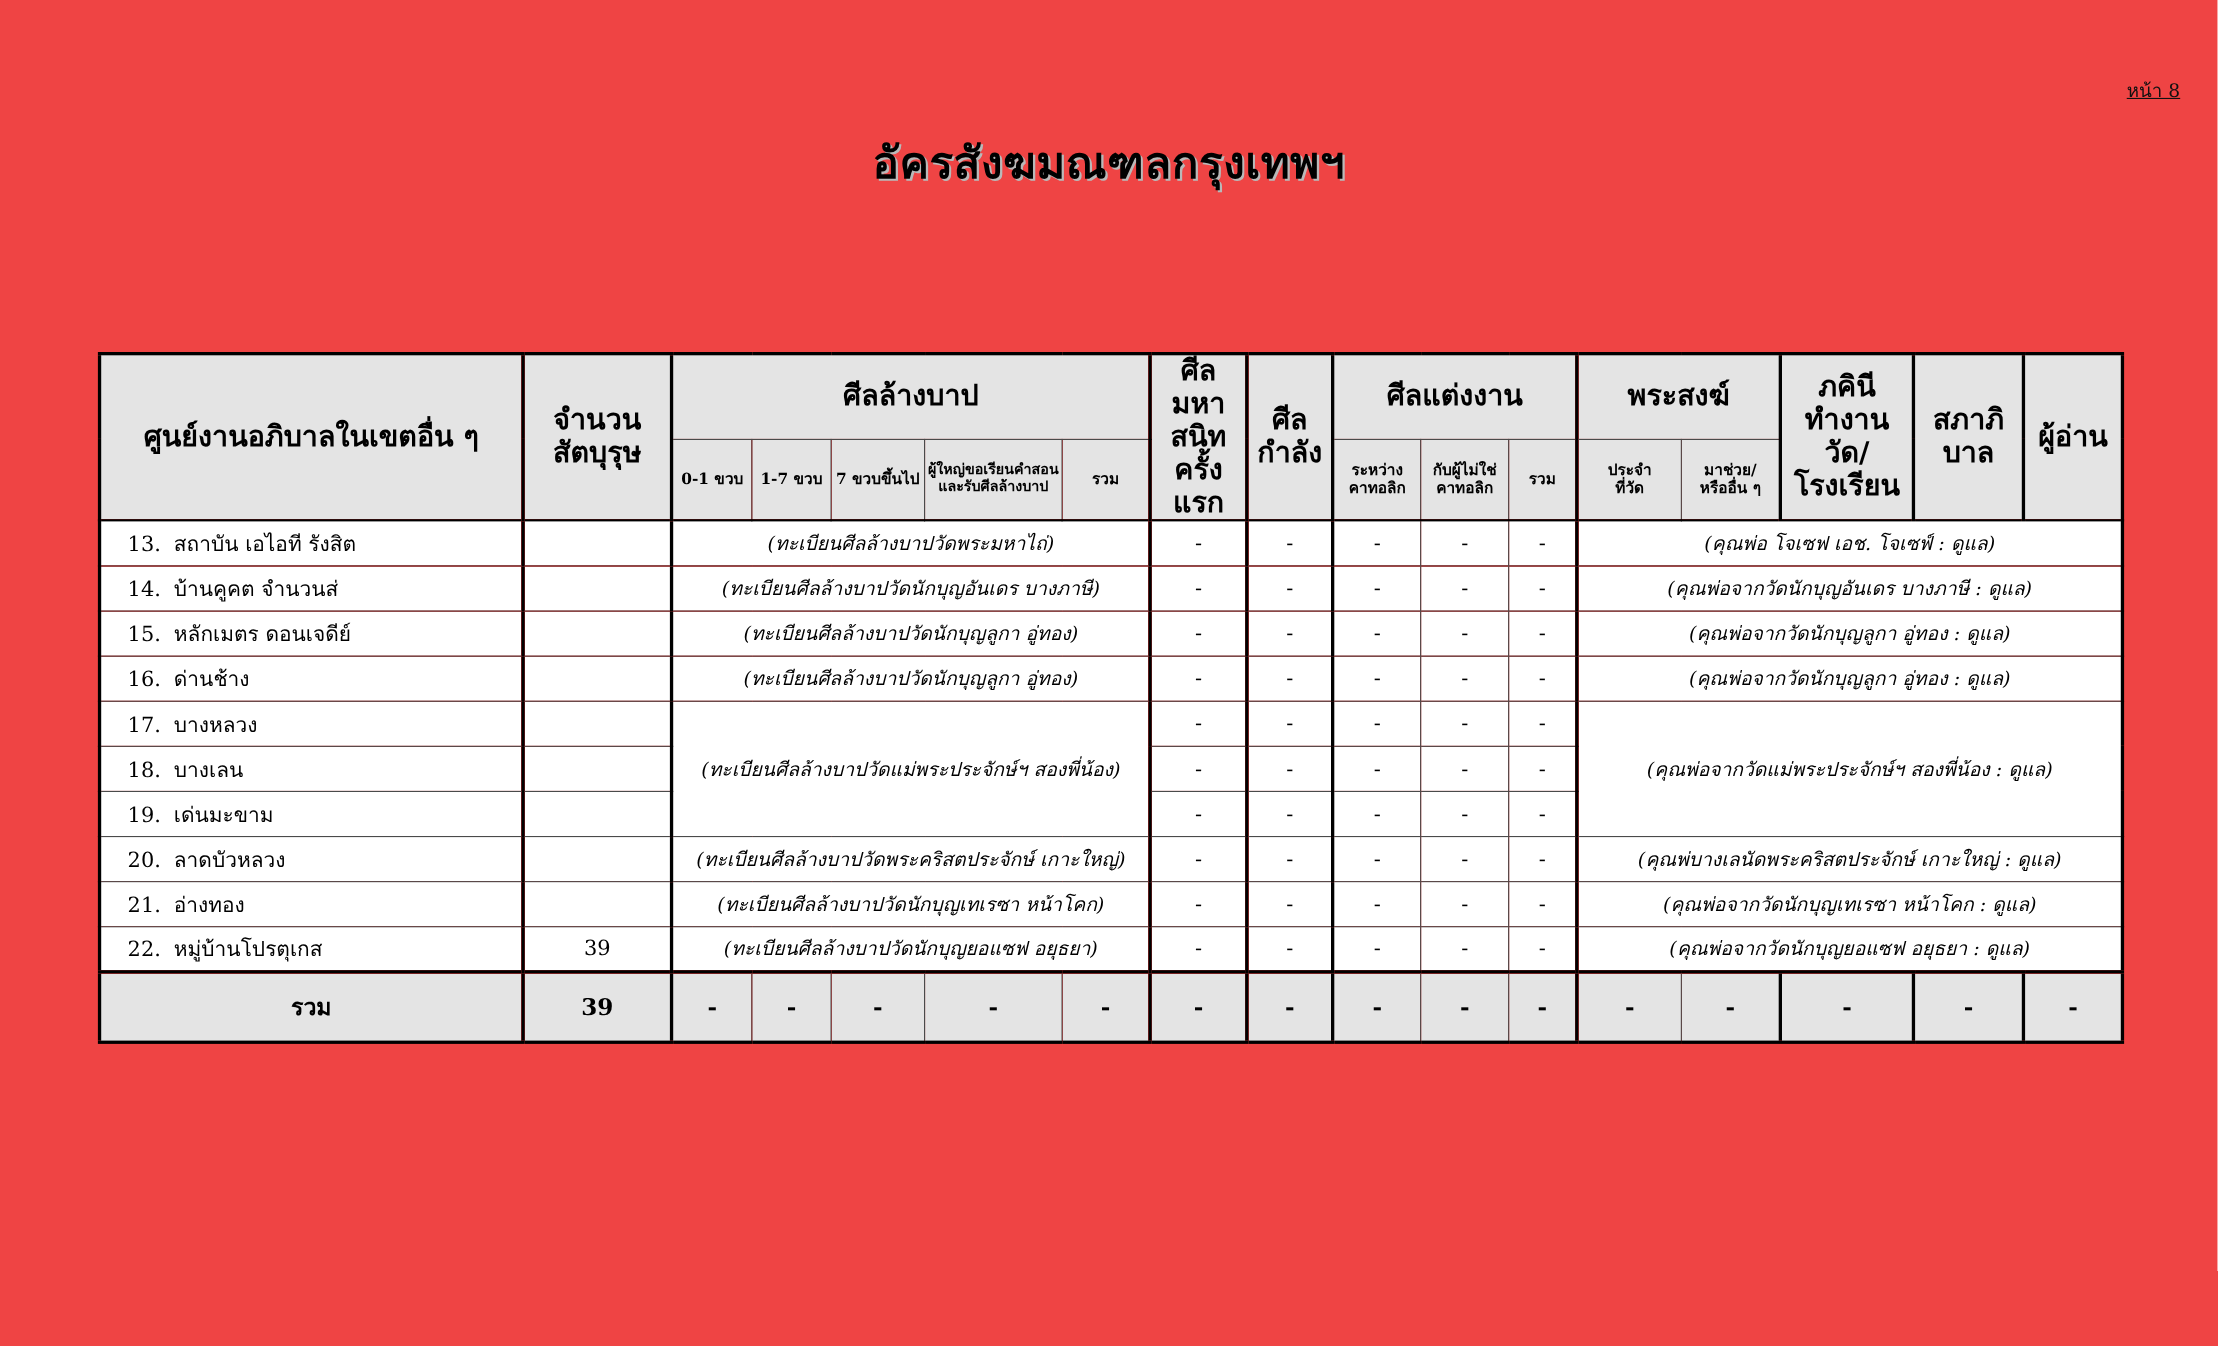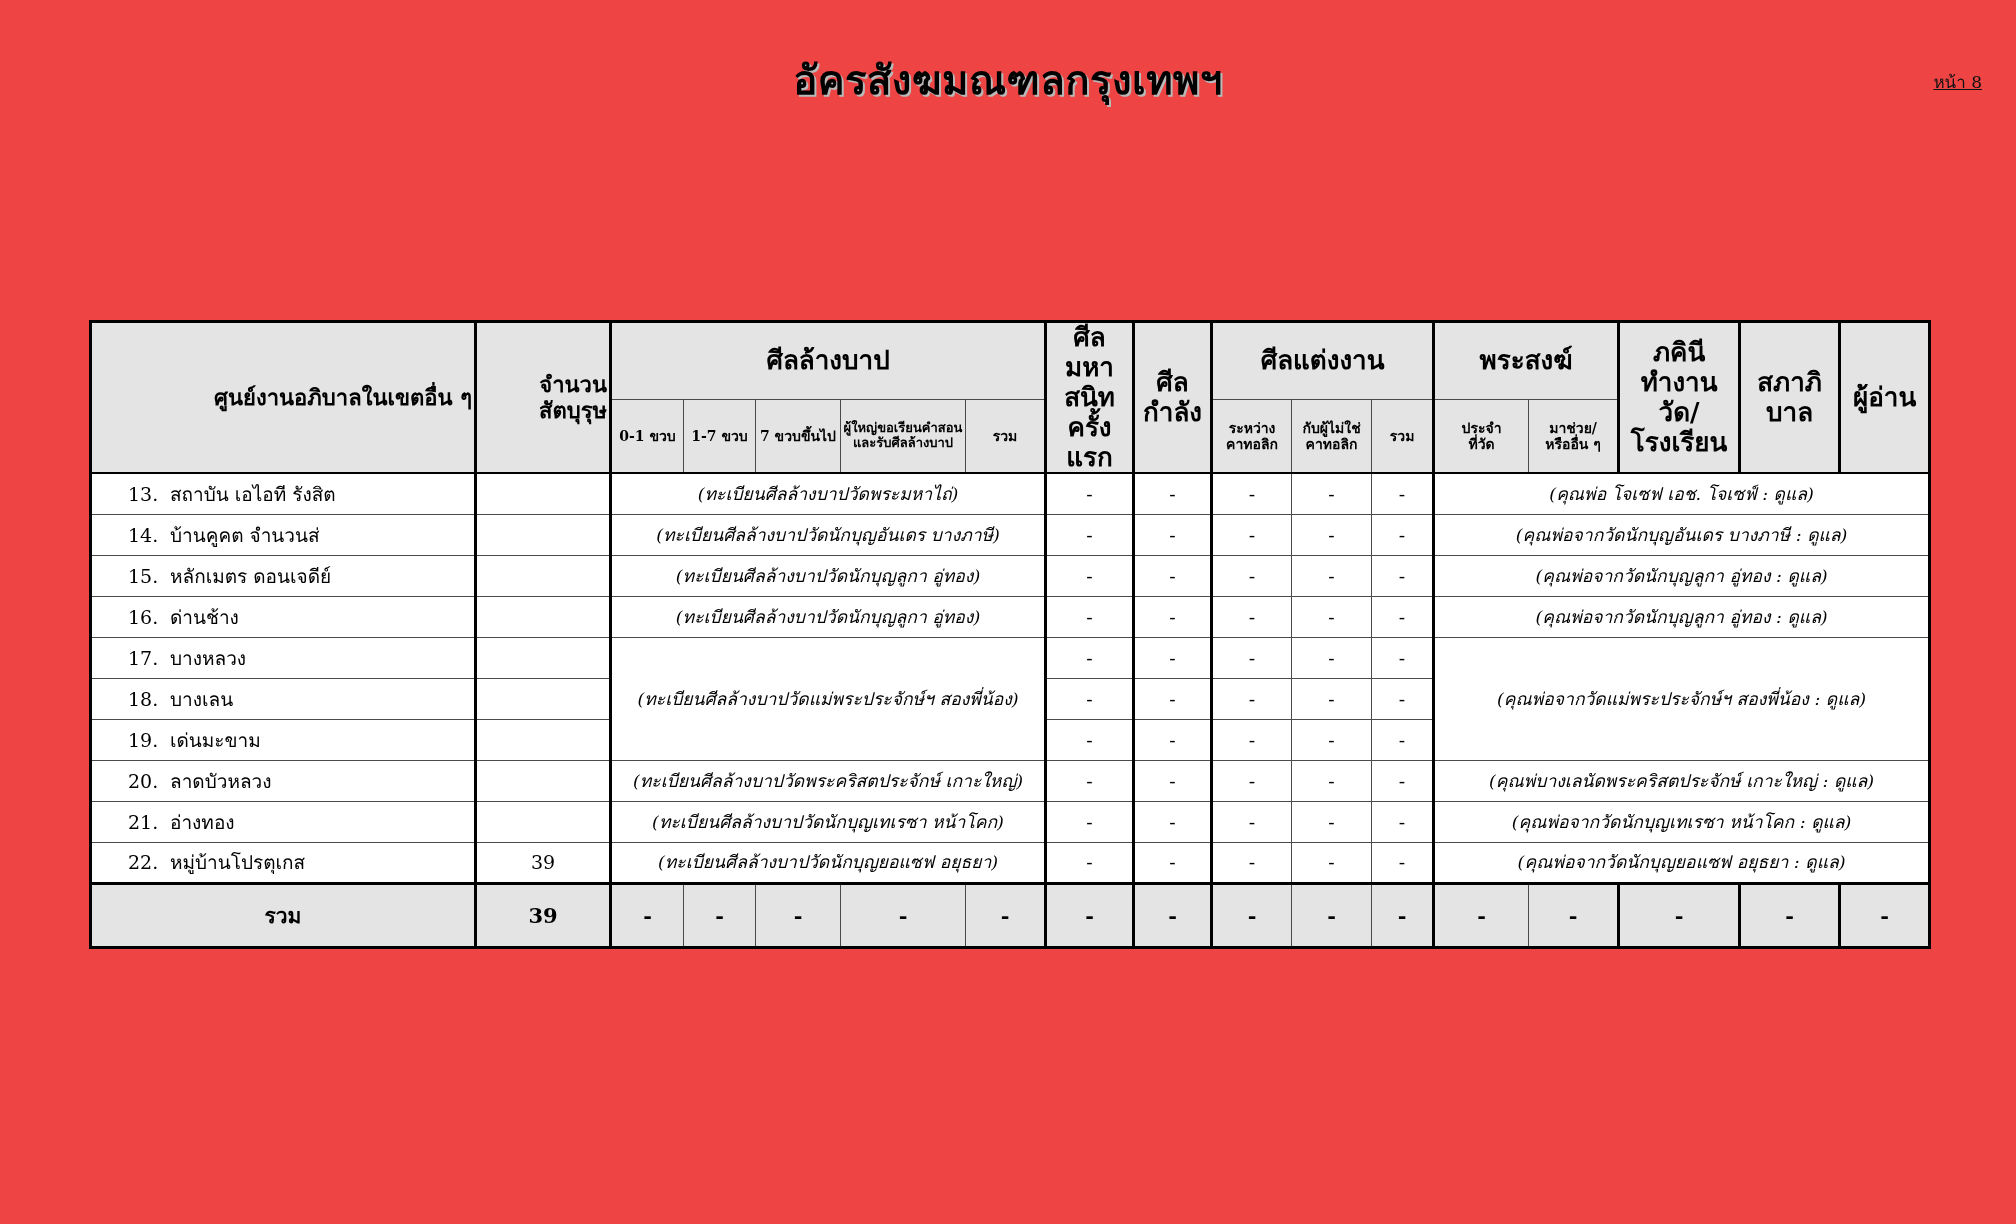--- a/index.html
+++ b/index.html
@@ -15,21 +15,21 @@
   .page-label {
     position: absolute;
     top: 68px;
     right: 34px;
     font-size: 17px;
     text-decoration: underline;
     color: #111;
   }
   .doc-title {
     margin: 0;
-    padding-top: 48px;
+    padding-top: 116px;
     text-align: center;
     font-size: 40px;
     font-weight: bold;
     text-shadow: 2px 2px 0 #b9b9b9;
     letter-spacing: 0.5px;
   }
   .doc-subtitle {
     margin: 24px 0 0 0;
     text-align: center;
     font-size: 29px;
@@ -53,27 +53,27 @@
   .tbl thead tr.h1 th { border-top: 3px solid #000; }
   .tbl thead th {
     background: #e4e4e4;
     font-weight: bold;
     white-space: pre-line;
     line-height: 1.15;
   }
   .tbl thead tr.h1 th { font-size: 26px; }
   .tbl thead tr.h2 th { font-size: 14px; }
   .tbl thead tr.h2 th.tiny { font-size: 13px; margin-top: 28px; }
-  .tbl thead tr.h1 th.main-col { font-size: 22px; text-align: right; }
+  .tbl thead tr.h1 th.main-col { font-size: 26px; }
   .tbl tr.h1 { height: 49px; }
   .tbl tr.h2 { height: 47px; }
   .tbl tbody tr.body-row { height: 41px; }
   .tbl tbody { border-top: 2px solid #000; }
   .tbl tbody td { font-size: 19px; background: #fff; }
-  .tbl td.name-cell { text-align: left; padding-left: 36px; white-space: nowrap; }
+  .tbl td.name-cell { text-align: left; padding-left: 24px; white-space: nowrap; }
   .row-num { display: inline-block; min-width: 42px; }
   .tbl td.note { font-style: italic; font-size: 17.5px; }
   .tbl tr.total-row { height: 64px; }
   .tbl tr.total-row td {
     background: #e4e4e4;
     font-weight: bold;
     font-size: 21px;
     border-top: 3px solid #000;
     border-bottom: 3px solid #000;
   }

